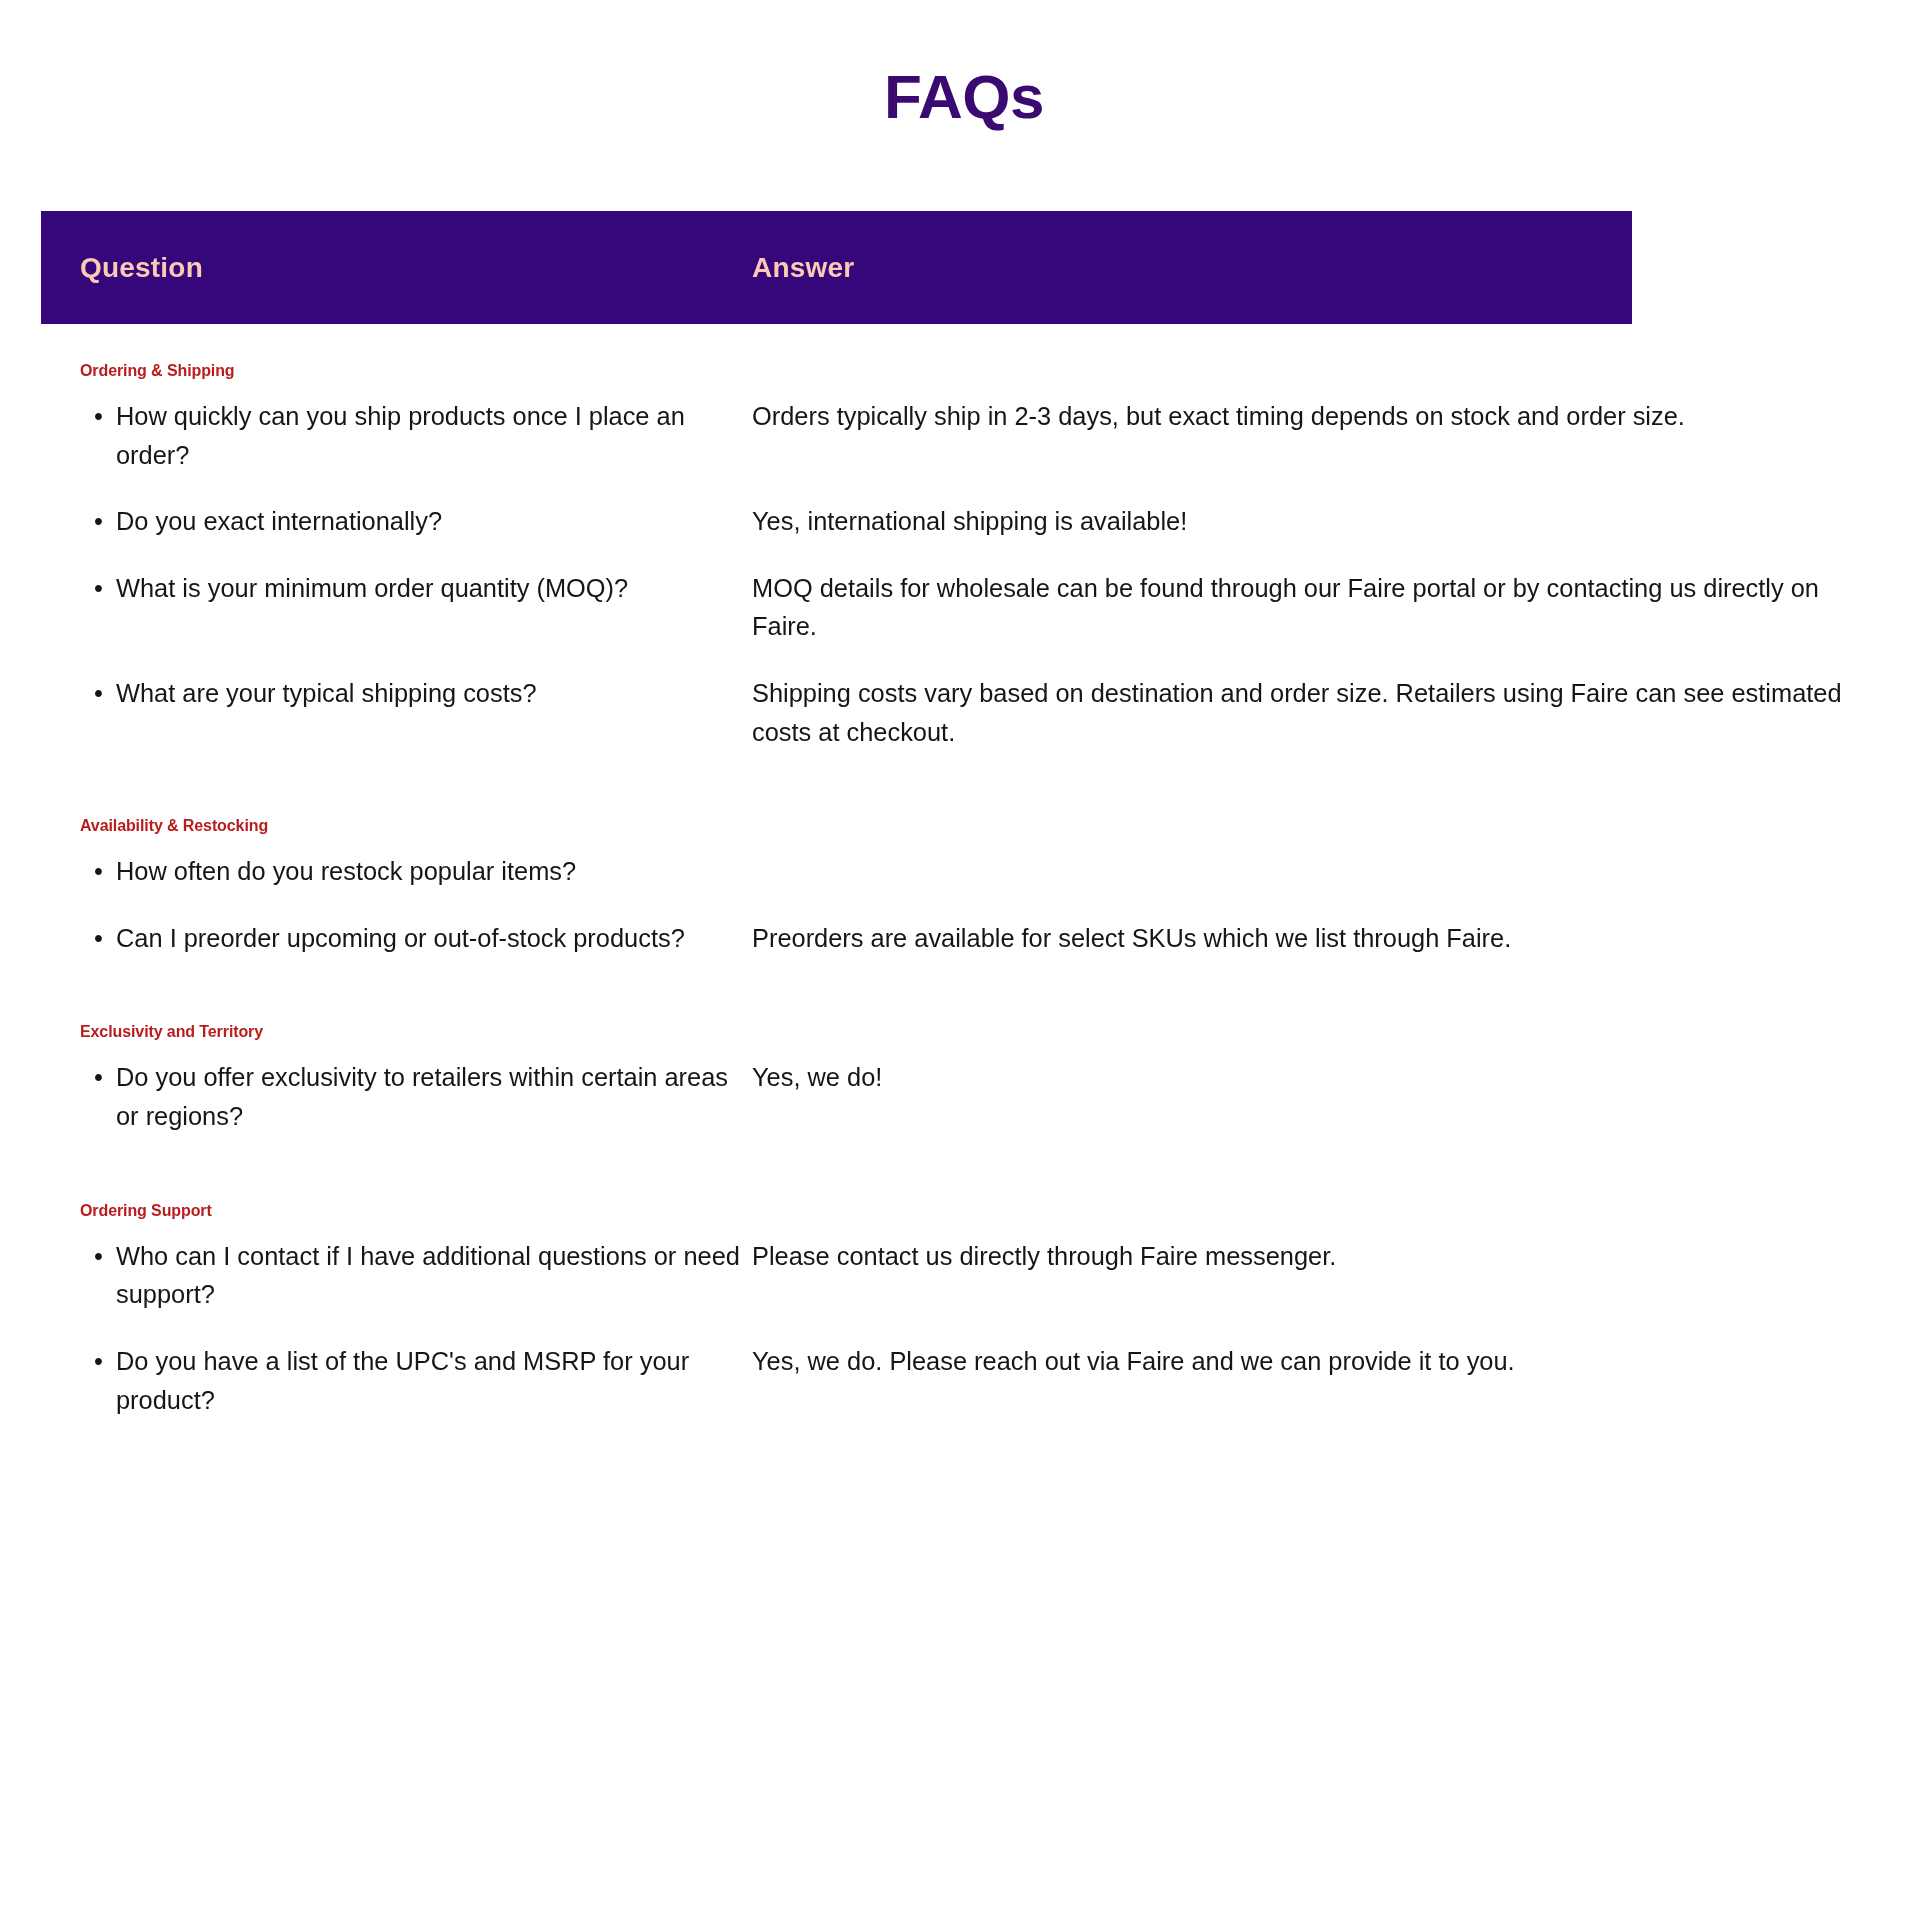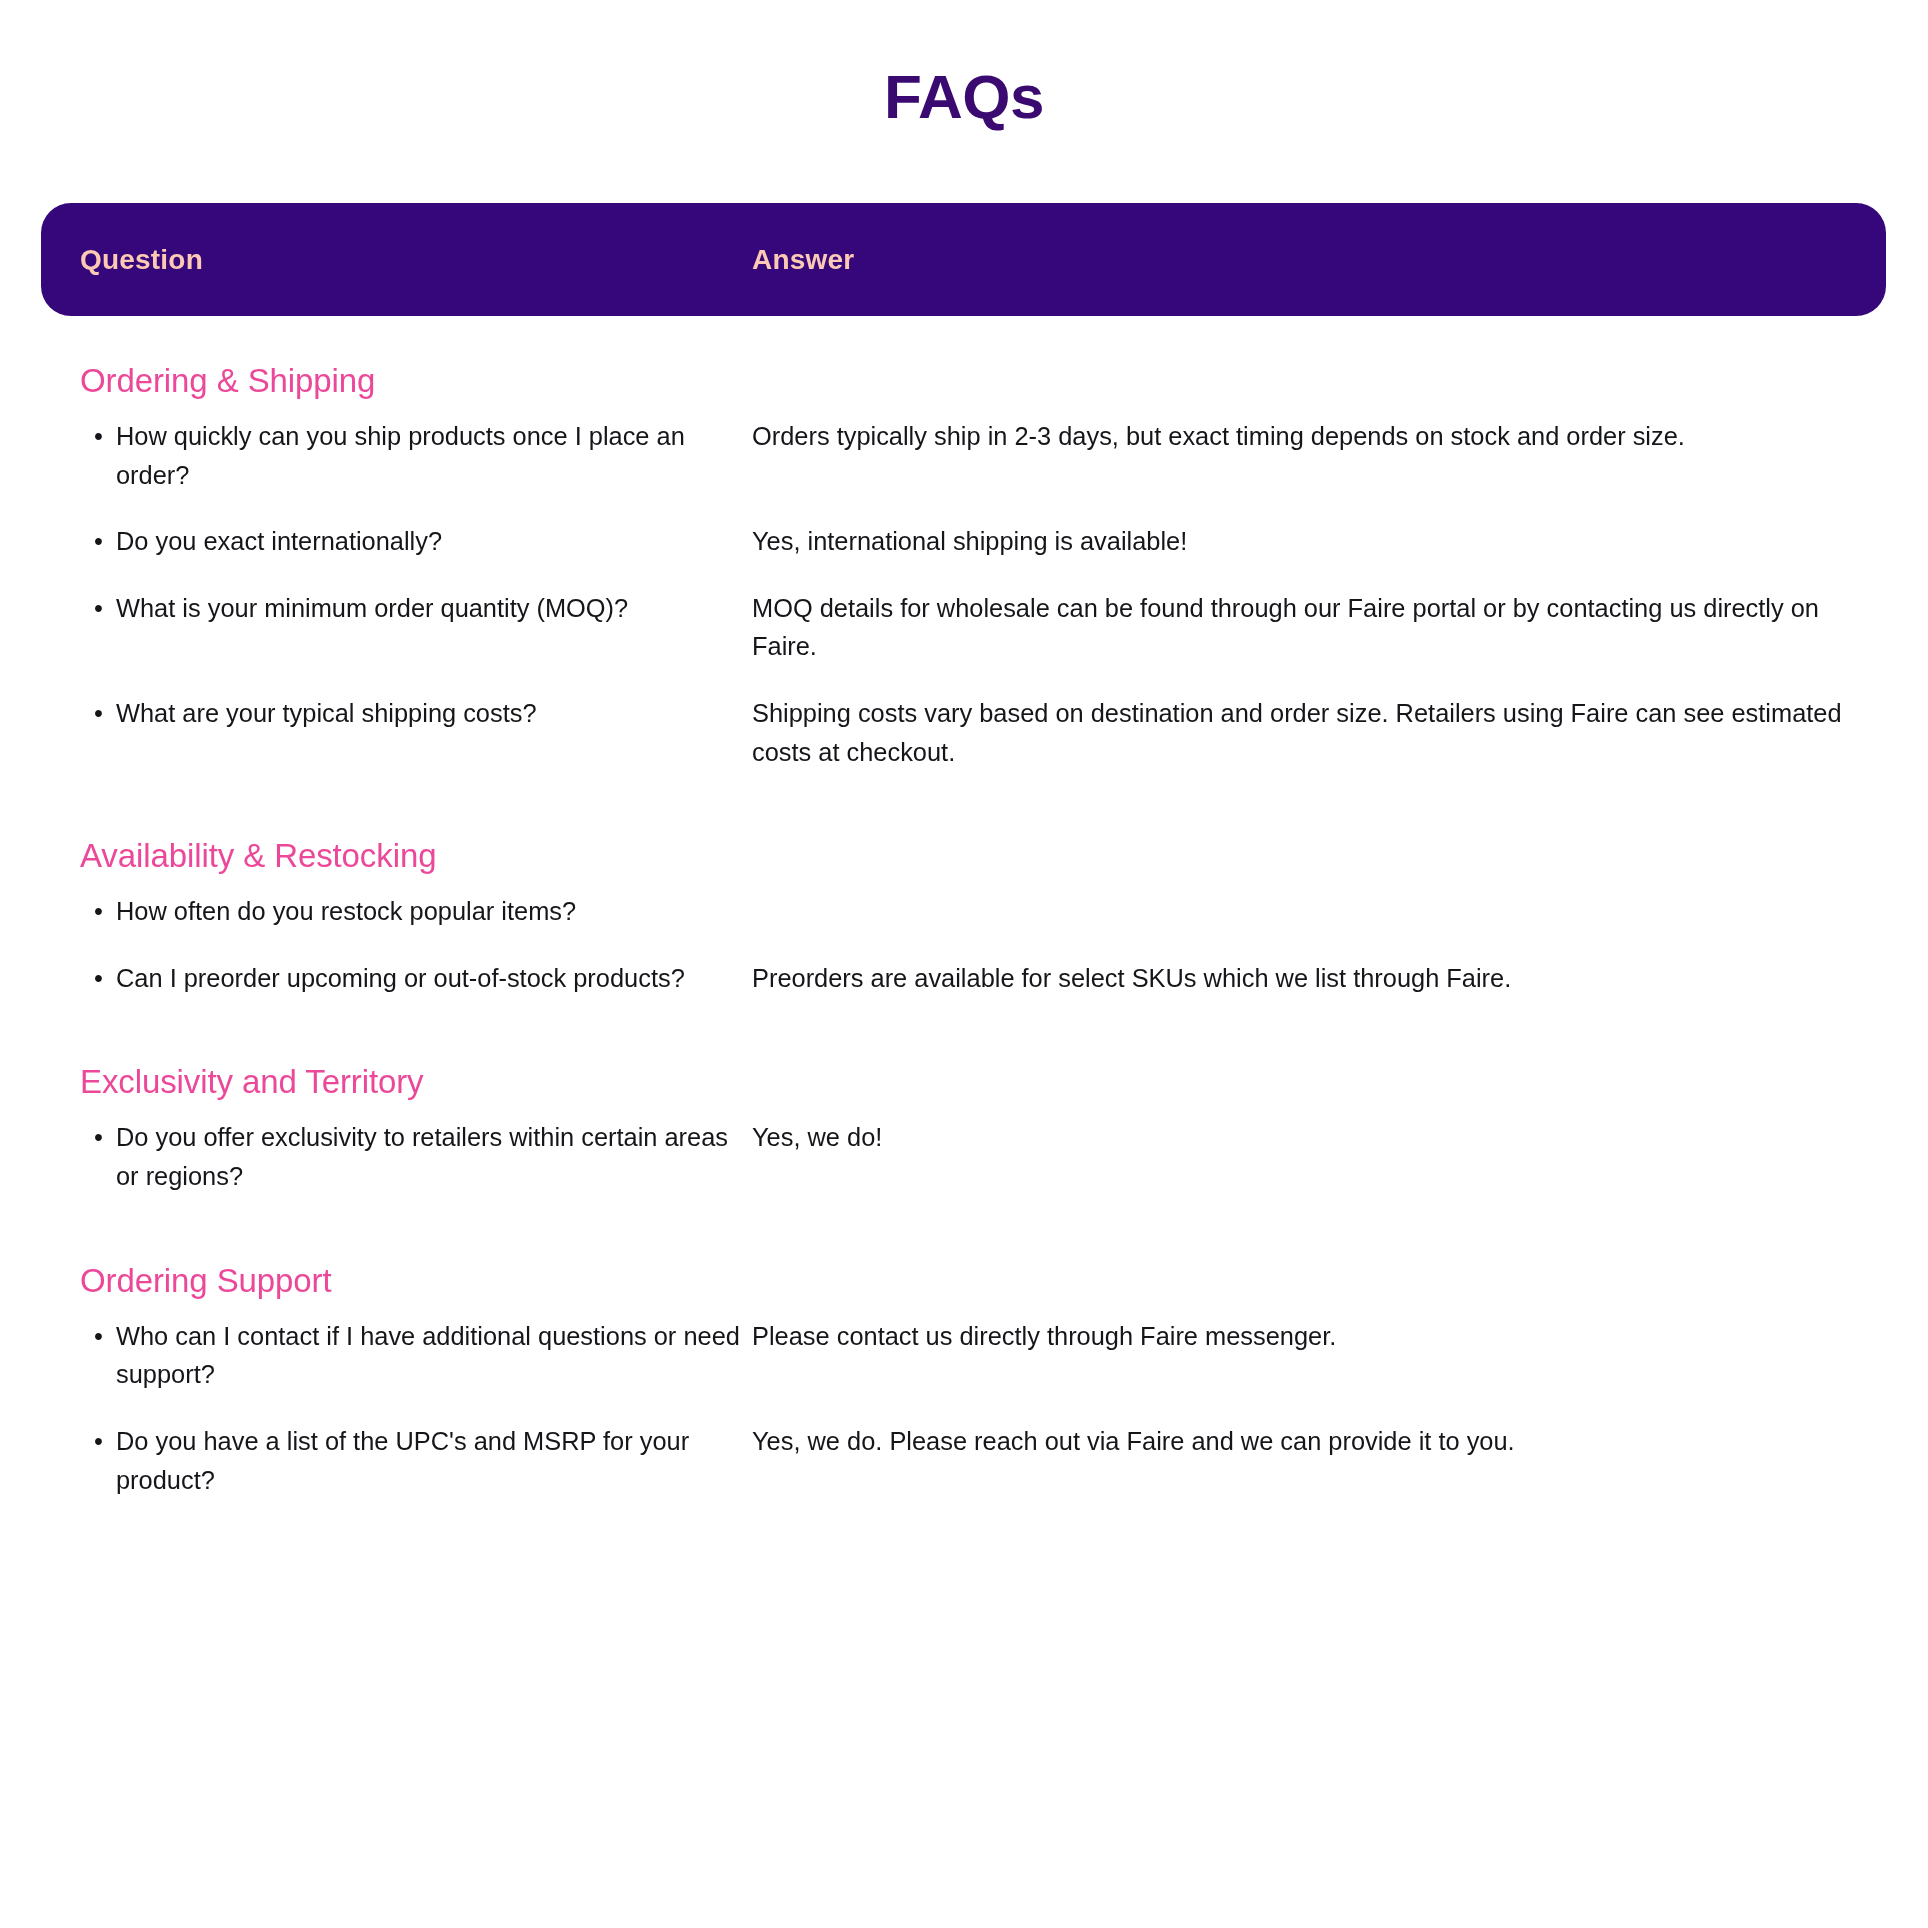--- a/index.html
+++ b/index.html
@@ -31,28 +31,27 @@
     color: #3B0A71;
     letter-spacing: -0.5px;
     padding-top: 66px;
     line-height: 1;
   }
 
   
   .table-header {
     position: absolute;
     left: 41px;
-    top: 203px;
-    width: 1845px;
+    top: 211px;
+    width: 1591px;
     height: 113px;
     background: #35077A;
     display: flex;
     align-items: center;
     box-sizing: border-box;
-    border-radius: 30px;
   }
   .th {
     font-size: 28px;
     font-weight: 700;
     color: #FCC9B4;
     letter-spacing: 0.2px;
   }
   .th-question { width: 711px; padding-left: 39px; box-sizing: border-box; }
   .th-answer   { flex: 1; padding-left: 0; }
 
@@ -61,23 +60,23 @@
     position: absolute;
     left: 41px;
     top: 322px;
     right: 42px;
     padding-top: 40px;
   }
 
   .section { margin-bottom: 7.5px; }
 
   .section-title {
-    font-size: 33px;
-    font-weight: 400;
-    color: #ec4899;
+    font-size: 16px;
+    font-weight: 700;
+    color: #b91c1c;
     padding-left: 39px;
     margin-bottom: 17px;
     letter-spacing: -0.1px;
   }
 
   .qa-row {
     display: flex;
     align-items: flex-start;
     margin-bottom: 28px;
   }

